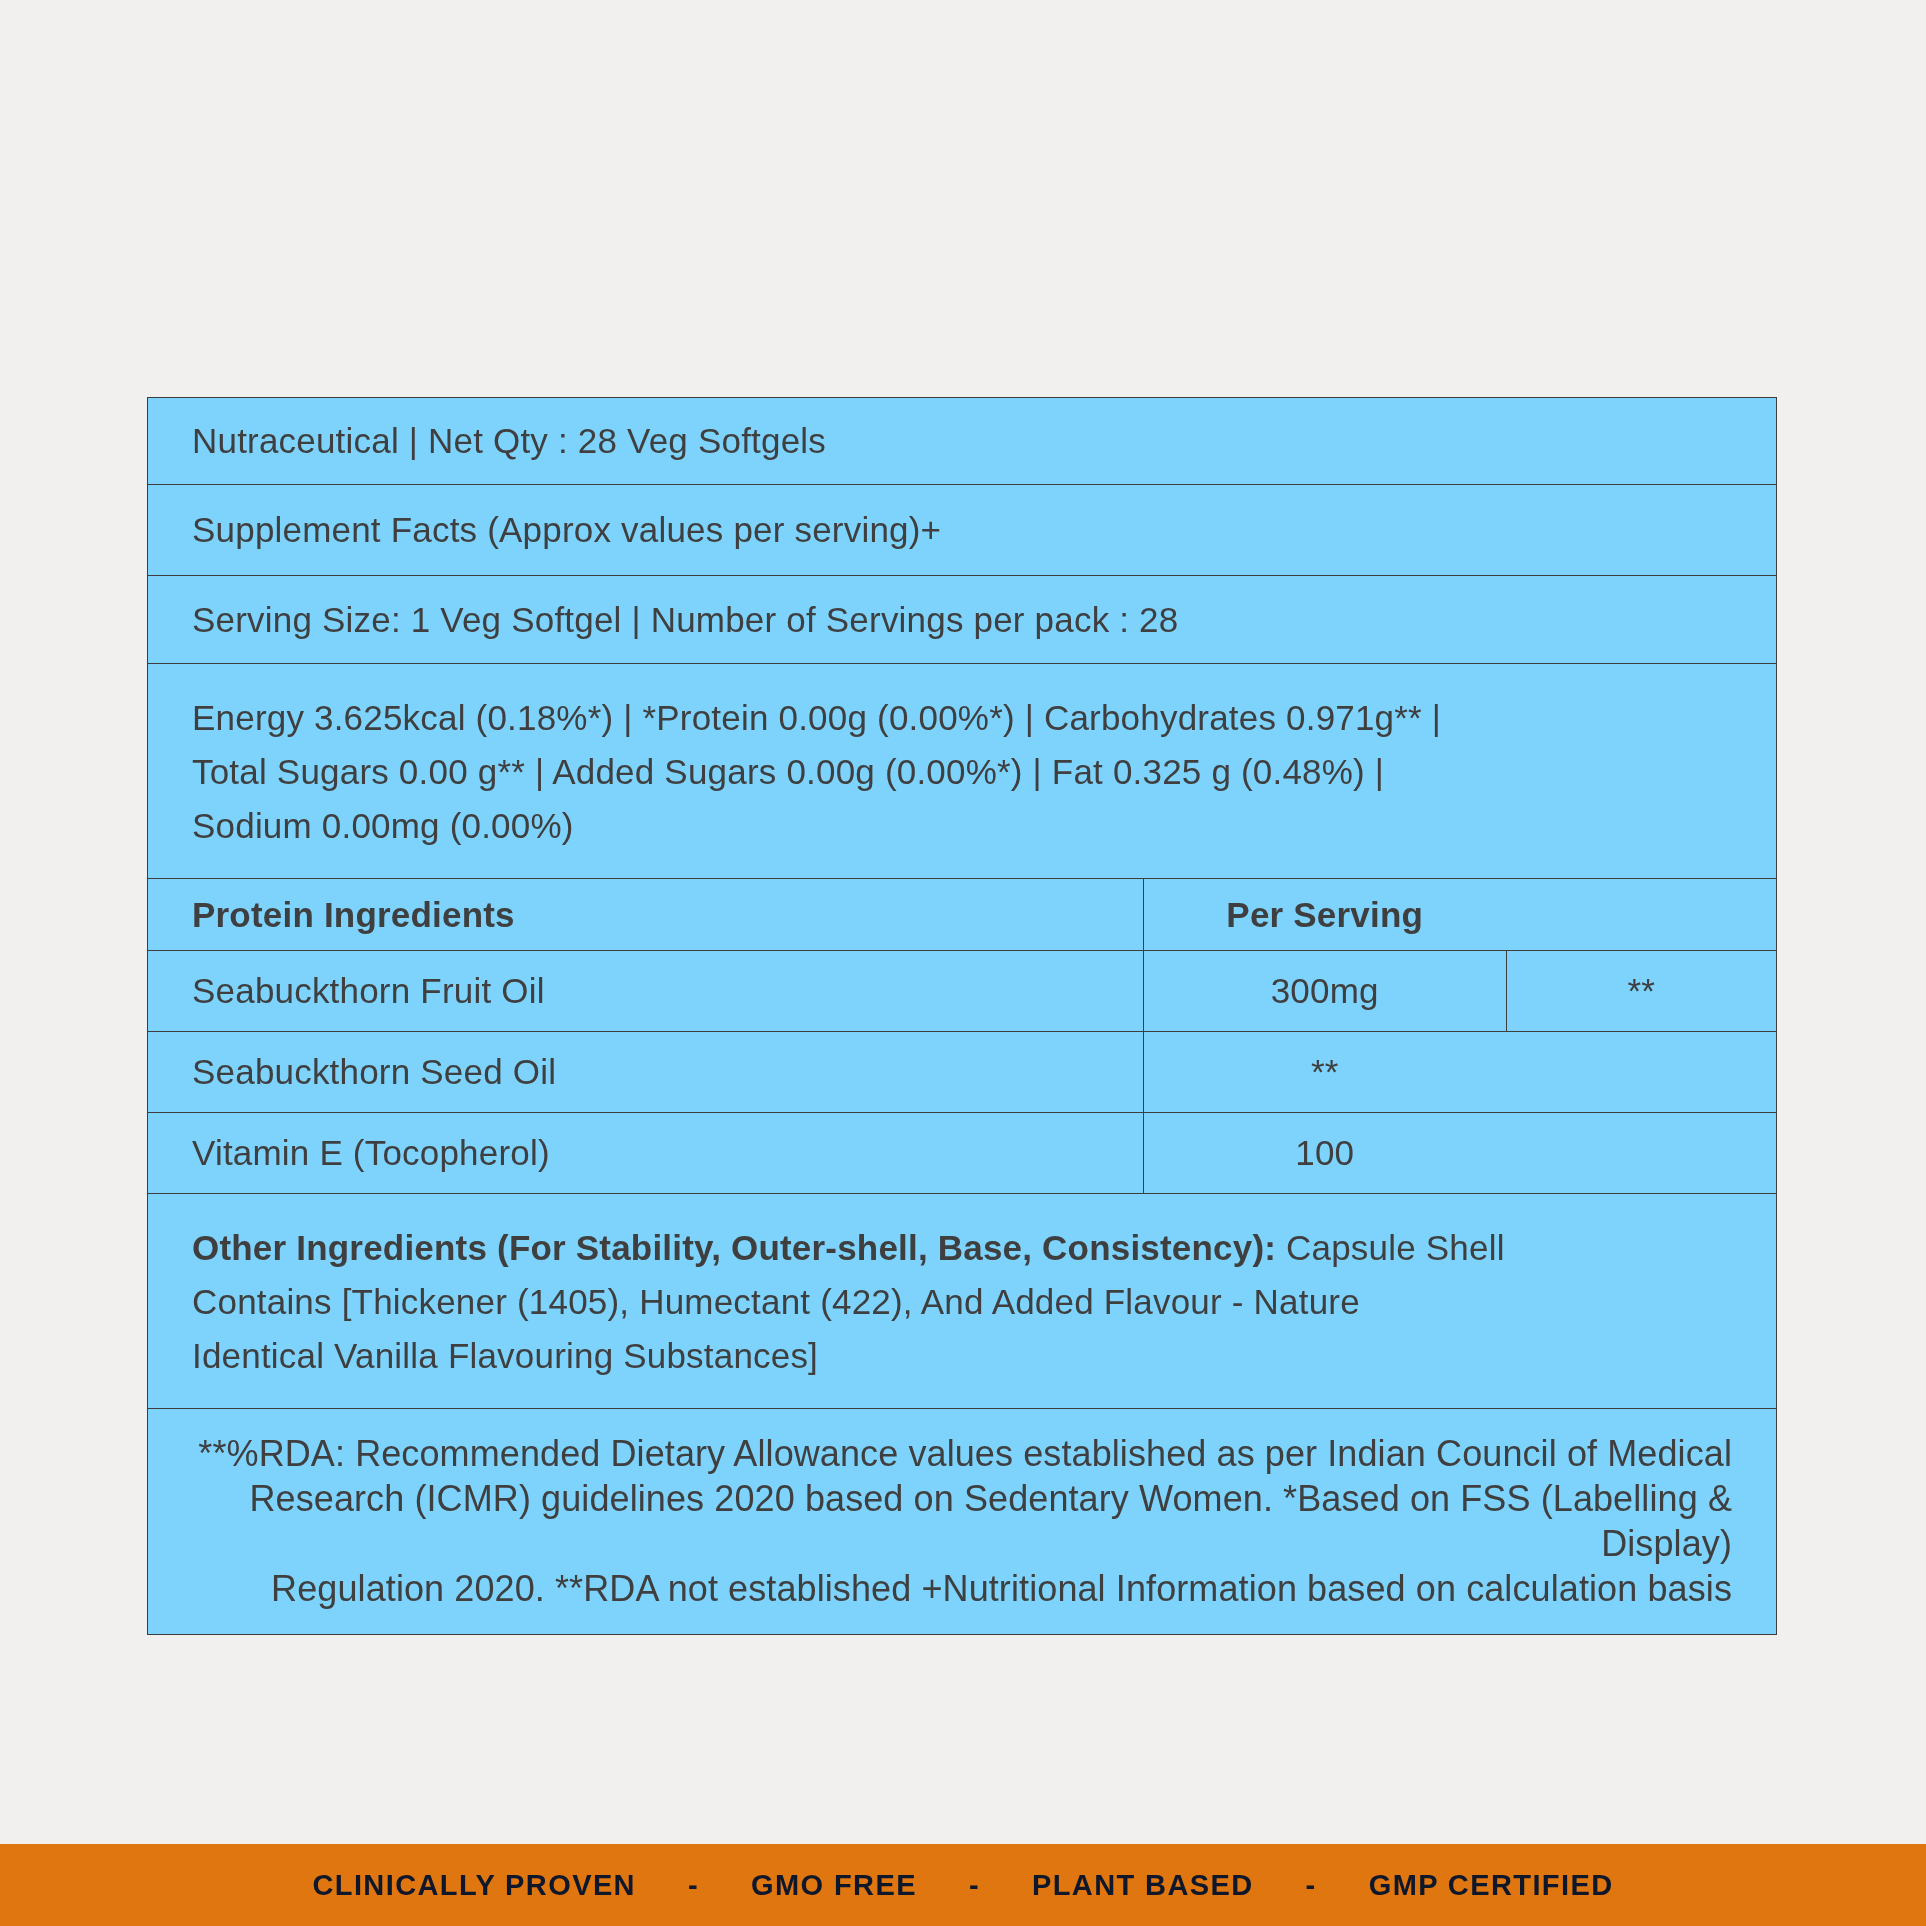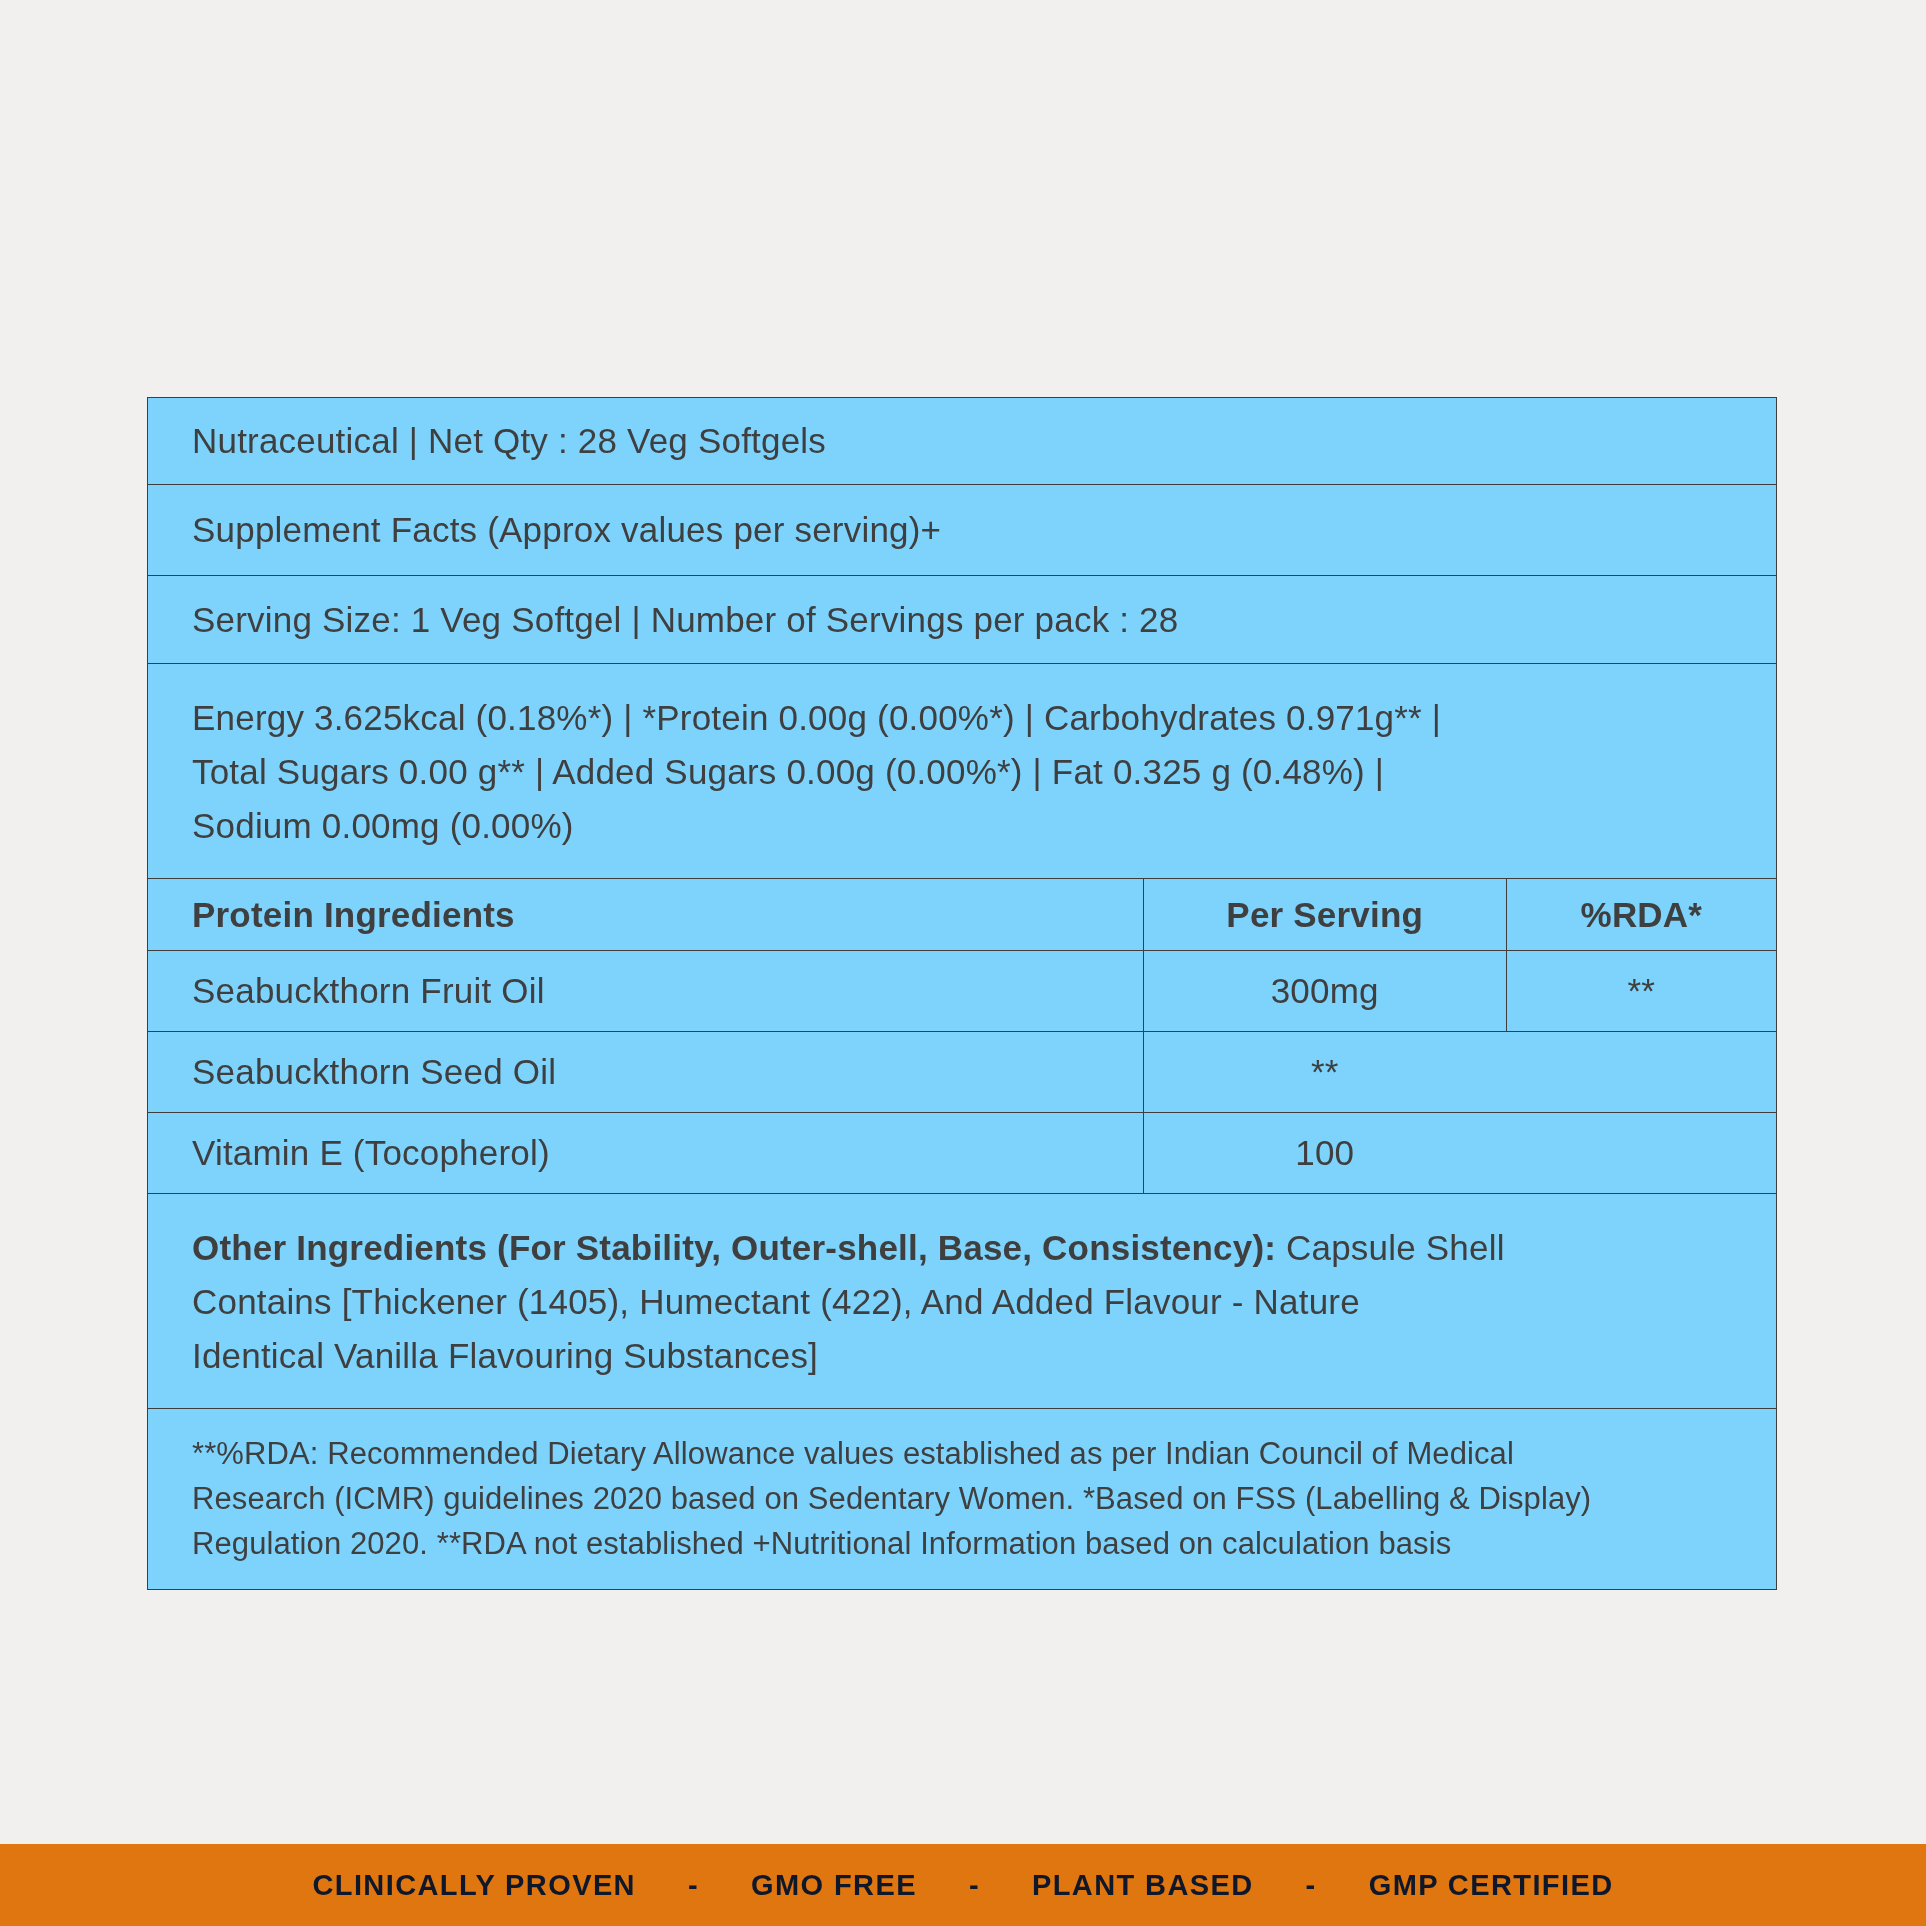--- a/index.html
+++ b/index.html
@@ -33,24 +33,25 @@
   .para-row{
     border-bottom:1.9px solid #3e3e3e;
     padding:27px 44px 25px 44px;
     font-size:35px;
     line-height:54px;
     letter-spacing:0.2px;
     box-sizing:border-box;
   }
   .footnote-row{
     padding:22px 44px 23px 44px;
-    font-size:31px;
+    font-size:36px;
     line-height:45px;
     letter-spacing:0.1px;
     box-sizing:border-box;
+    text-align:right;
   }
   .grid-row{
     display:grid;
     grid-template-columns:61.1% 22.3% 16.6%;
     border-bottom:1.9px solid #3e3e3e;
     box-sizing:border-box;
   }
   .grid-row .cell{
     display:flex;align-items:center;
     font-size:35px;
@@ -98,21 +99,20 @@
 
     <div class="para-row">
       <div>Energy 3.625kcal (0.18%*) | *Protein 0.00g (0.00%*) | Carbohydrates 0.971g** |</div>
       <div>Total Sugars 0.00 g** | Added Sugars 0.00g (0.00%*) | Fat 0.325 g (0.48%) |</div>
       <div>Sodium 0.00mg (0.00%)</div>
     </div>
 
     <div class="grid-row header">
       <div class="cell name">Protein Ingredients</div>
       <div class="cell mid">Per Serving</div>
-      <div class="cell end">%RDA*</div>
     </div>
 
     <div class="grid-row">
       <div class="cell name">Seabuckthorn Fruit Oil</div>
       <div class="cell mid">300mg</div>
       <div class="cell end">**</div>
     </div>
 
     <div class="grid-row">
       <div class="cell name">Seabuckthorn Seed Oil</div>

